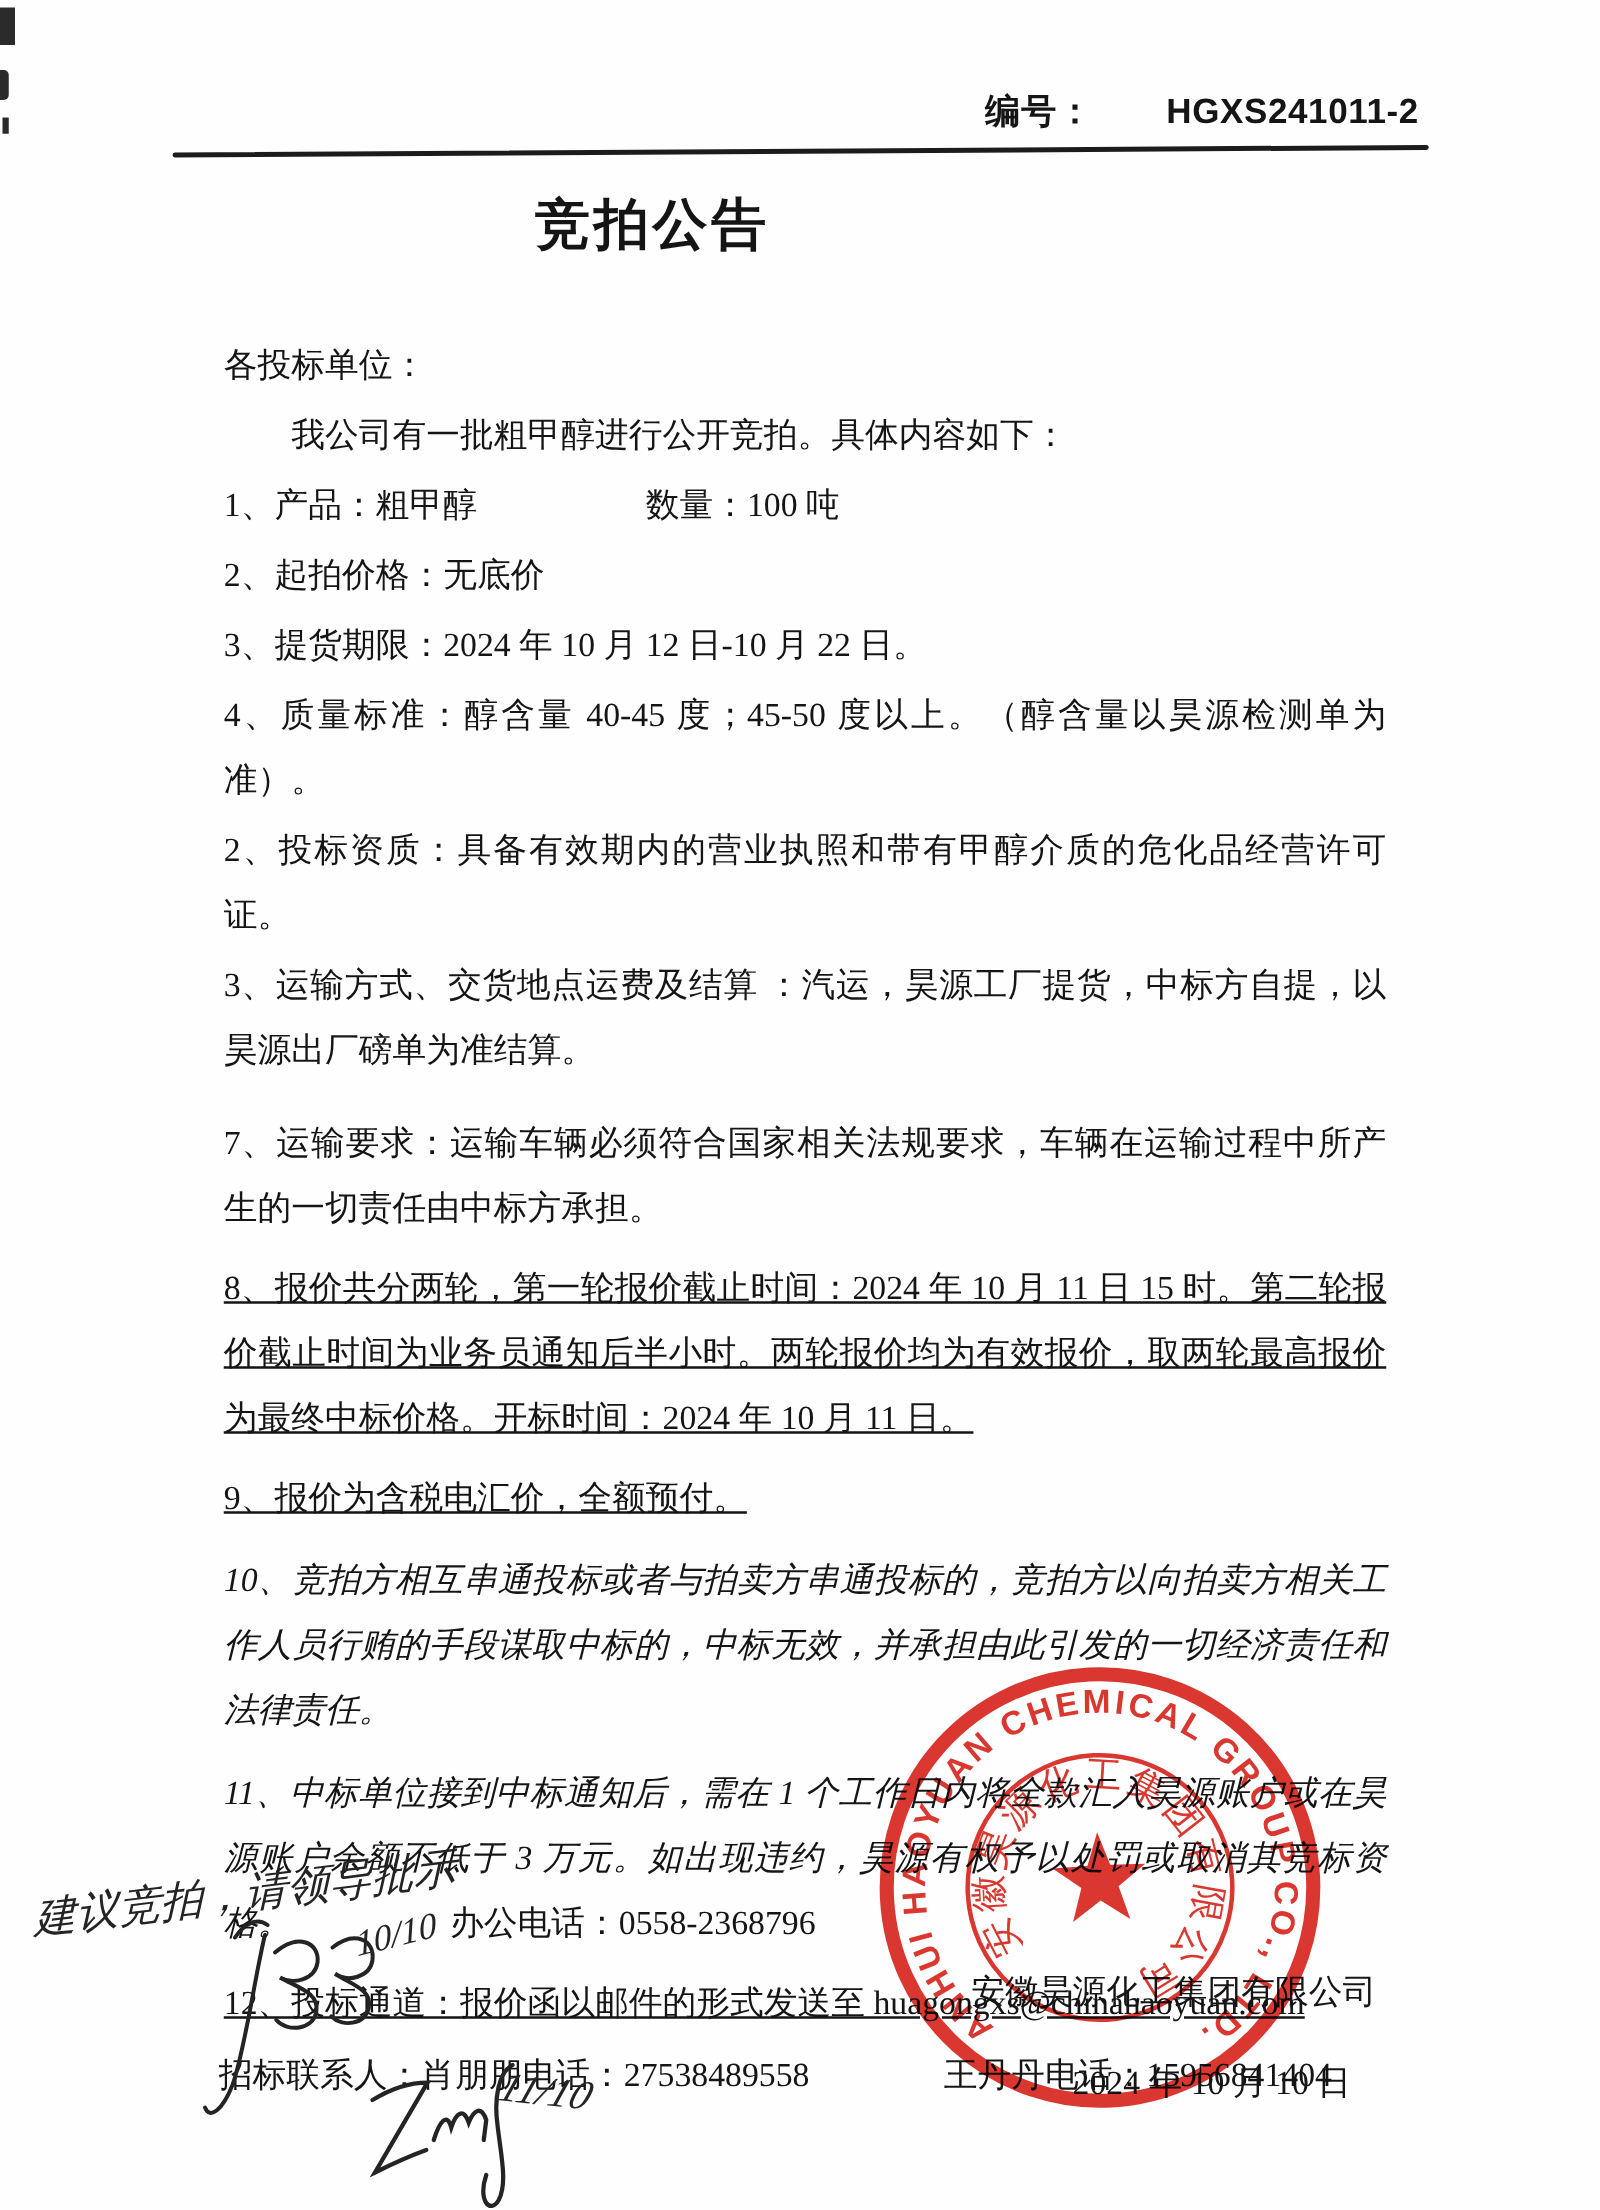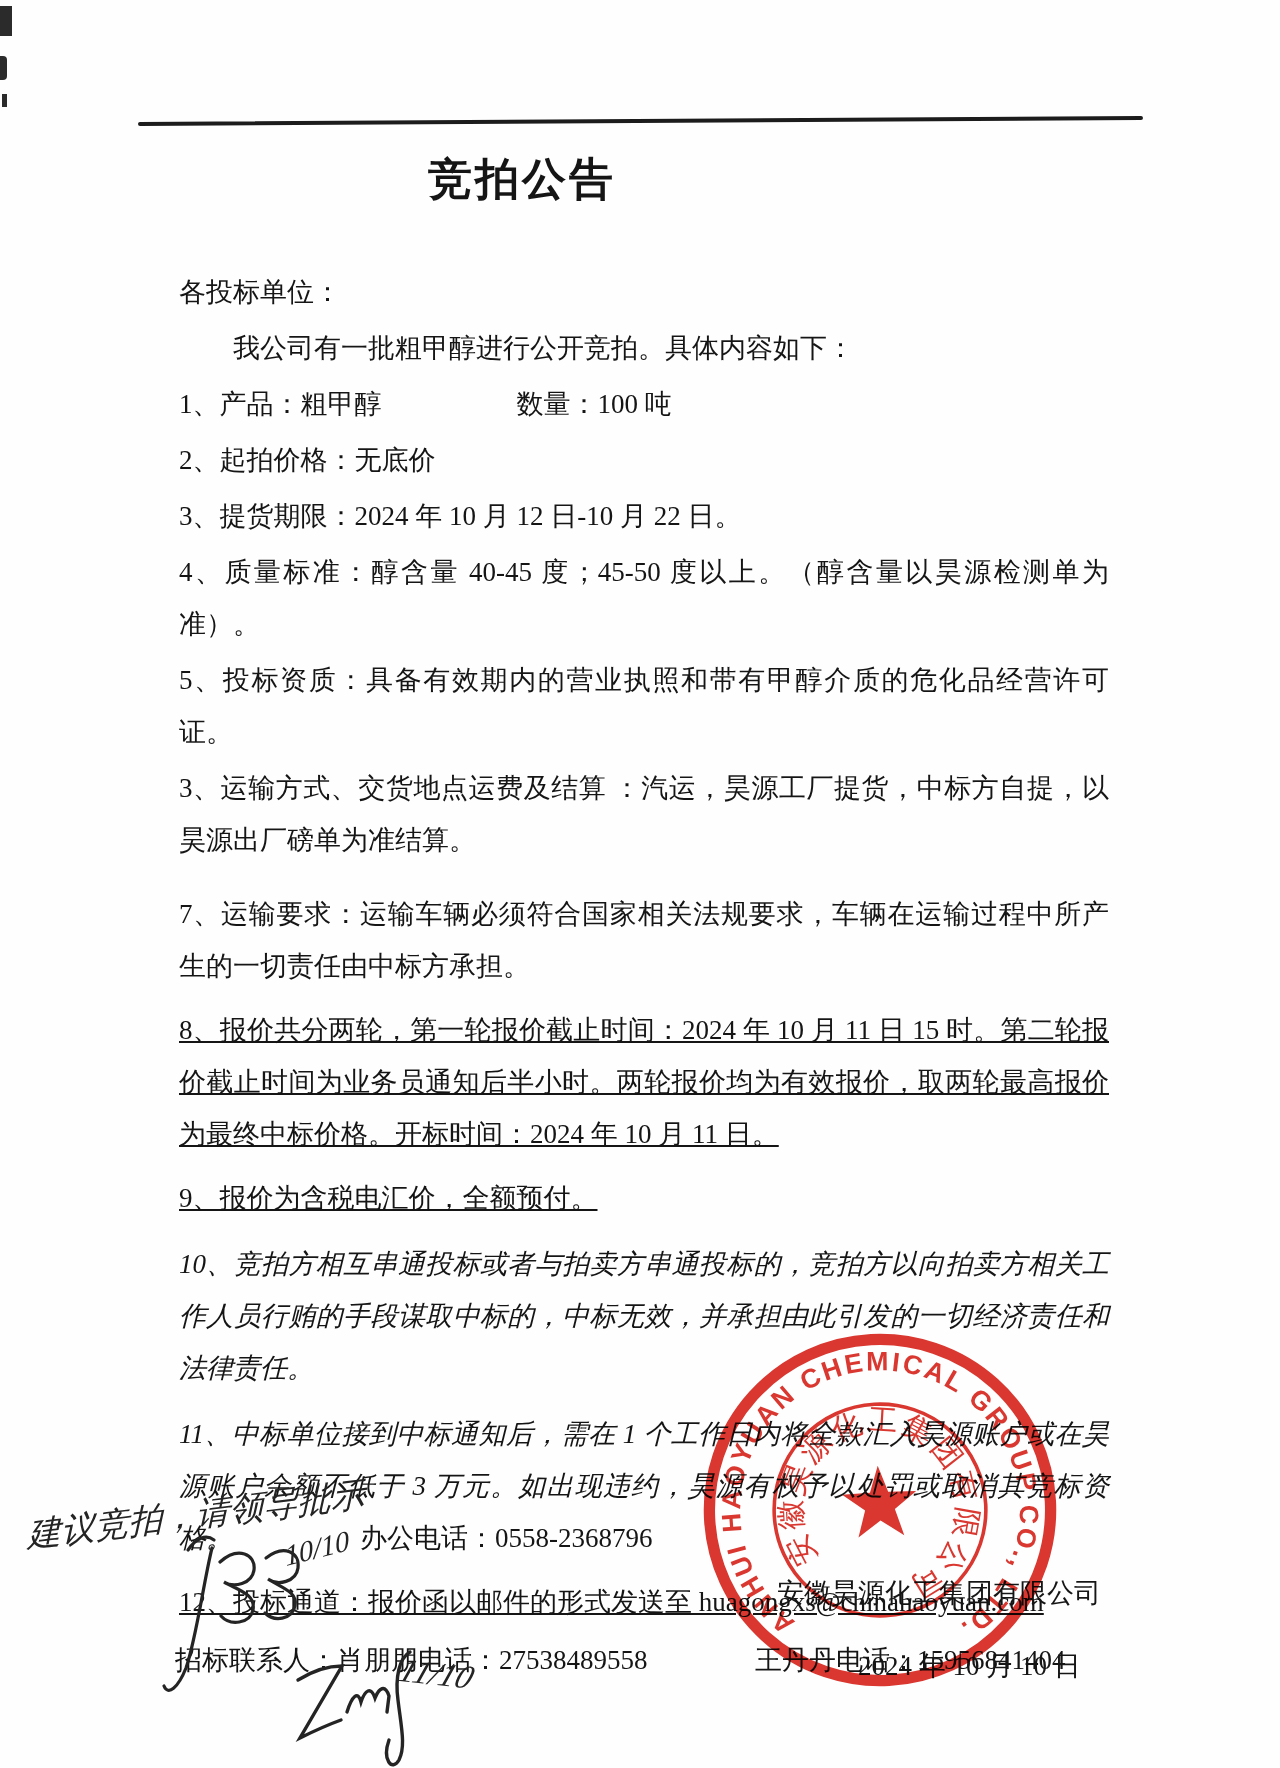--- a/index.html
+++ b/index.html
@@ -45,32 +45,35 @@
   .artifact{position:absolute;background:#2b2b2b;z-index:5;}
   .a1{left:0;top:6px;width:12px;height:30px;}
   .a2{left:0;top:56px;width:7px;height:24px;border-radius:0 4px 4px 0;}
   .a3{left:2px;top:94px;width:5px;height:13px;}
 </style>
 </head>
 <body>
 
 <div class="page">
 
+  <div class="doc-no">
+    <span>编号：</span><span class="no-val">HGXS241011-2</span>
+  </div>
   <div class="head-rule"></div>
 
   <h1 class="title">竞拍公告</h1>
 
   <div class="body">
     <p>各投标单位：</p>
     <p class="intro">我公司有一批粗甲醇进行公开竞拍。具体内容如下：</p>
     <p>1、产品：粗甲醇　　　　　数量：100 吨</p>
     <p>2、起拍价格：无底价</p>
     <p>3、提货期限：2024 年 10 月 12 日-10 月 22 日。</p>
     <p>4、质量标准：醇含量 40-45 度；45-50 度以上。（醇含量以昊源检测单为准）。</p>
-    <p>5、投标资质：具备有效期内的营业执照和带有甲醇介质的危化品经营许可证。</p>
+    <p>2、投标资质：具备有效期内的营业执照和带有甲醇介质的危化品经营许可证。</p>
     <p>3、运输方式、交货地点运费及结算 ：汽运，昊源工厂提货，中标方自提，以昊源出厂磅单为准结算。</p>
     <p class="mt-lg">7、运输要求：运输车辆必须符合国家相关法规要求，车辆在运输过程中所产生的一切责任由中标方承担。</p>
     <p class="mt-md">8、报价共分两轮，第一轮报价截止时间：2024 年 10 月 11 日 15 时。第二轮报价截止时间为业务员通知后半小时。两轮报价均为有效报价，取两轮最高报价为最终中标价格。开标时间：2024 年 10 月 11 日。</p>
     <p class="mt-md">9、报价为含税电汇价，全额预付。</p>
     <p class="mt-md2">10、竞拍方相互串通投标或者与拍卖方串通投标的，竞拍方以向拍卖方相关工作人员行贿的手段谋取中标的，中标无效，并承担由此引发的一切经济责任和法律责任。</p>
     <p class="mt-md2">11、中标单位接到中标通知后，需在 1 个工作日内将全款汇入昊源账户或在昊源账户余额不低于 3 万元。如出现违约，昊源有权予以处罚或取消其竞标资格。</p>
     <p class="mt-md">12、投标通道：报价函以邮件的形式发送至 huagongxs@chinahaoyuan.com</p>
 
     <div class="contacts">
       <span>招标联系人：</span><span>肖朋朋</span><span class="gap-sm">电话：</span><span>27538489558</span>

